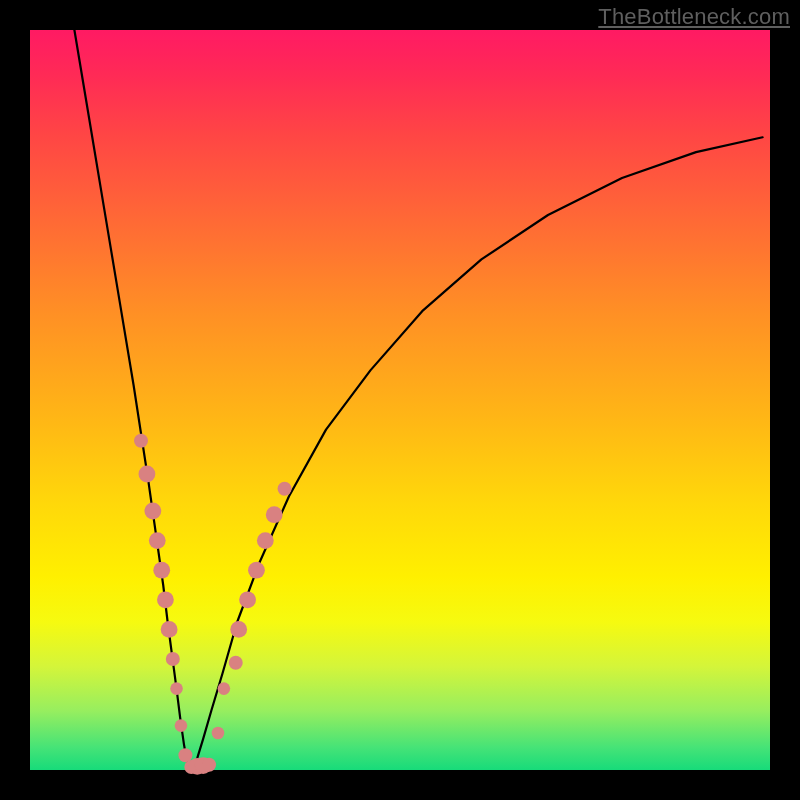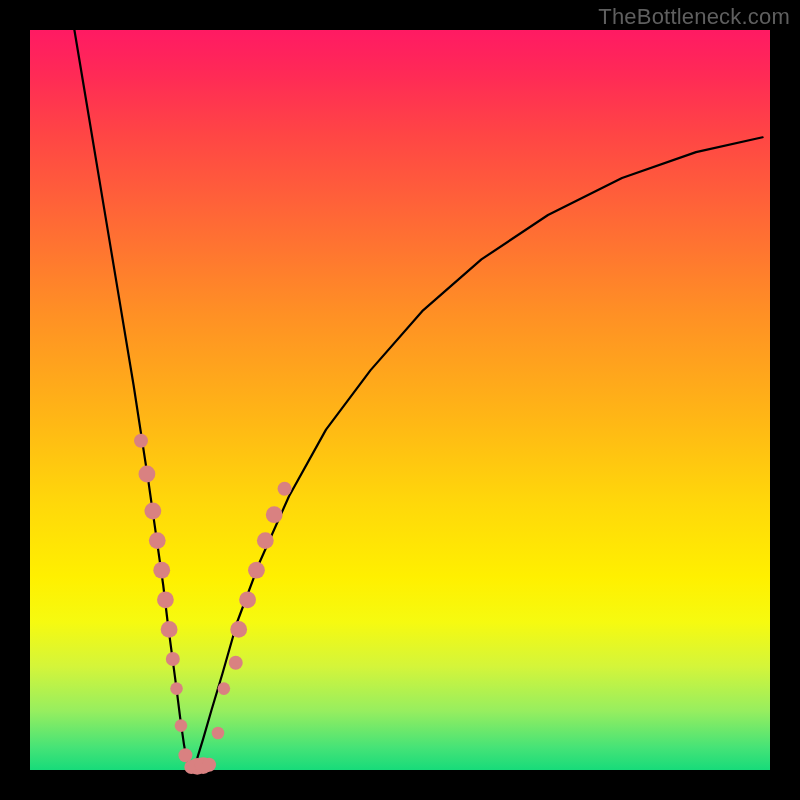--- a/index.html
+++ b/index.html
@@ -42,20 +42,21 @@
   }
   .watermark {
     position: absolute;
     top: 4px;
     right: 10px;
     color: #5f5f5f;
     font-size: 22px;
     font-weight: 400;
     letter-spacing: 0.2px;
     user-select: none;
+    text-decoration: underline;
   }
   svg.curves {
     position: absolute;
     left: 0;
     top: 0;
     width: 740px;
     height: 740px;
     overflow: visible;
   }
   .curve {

